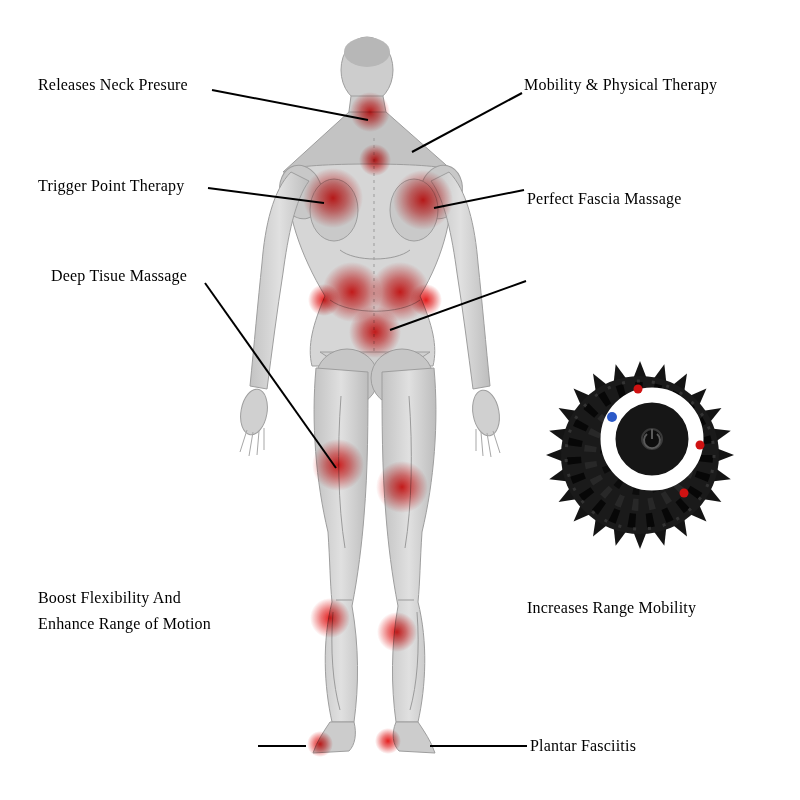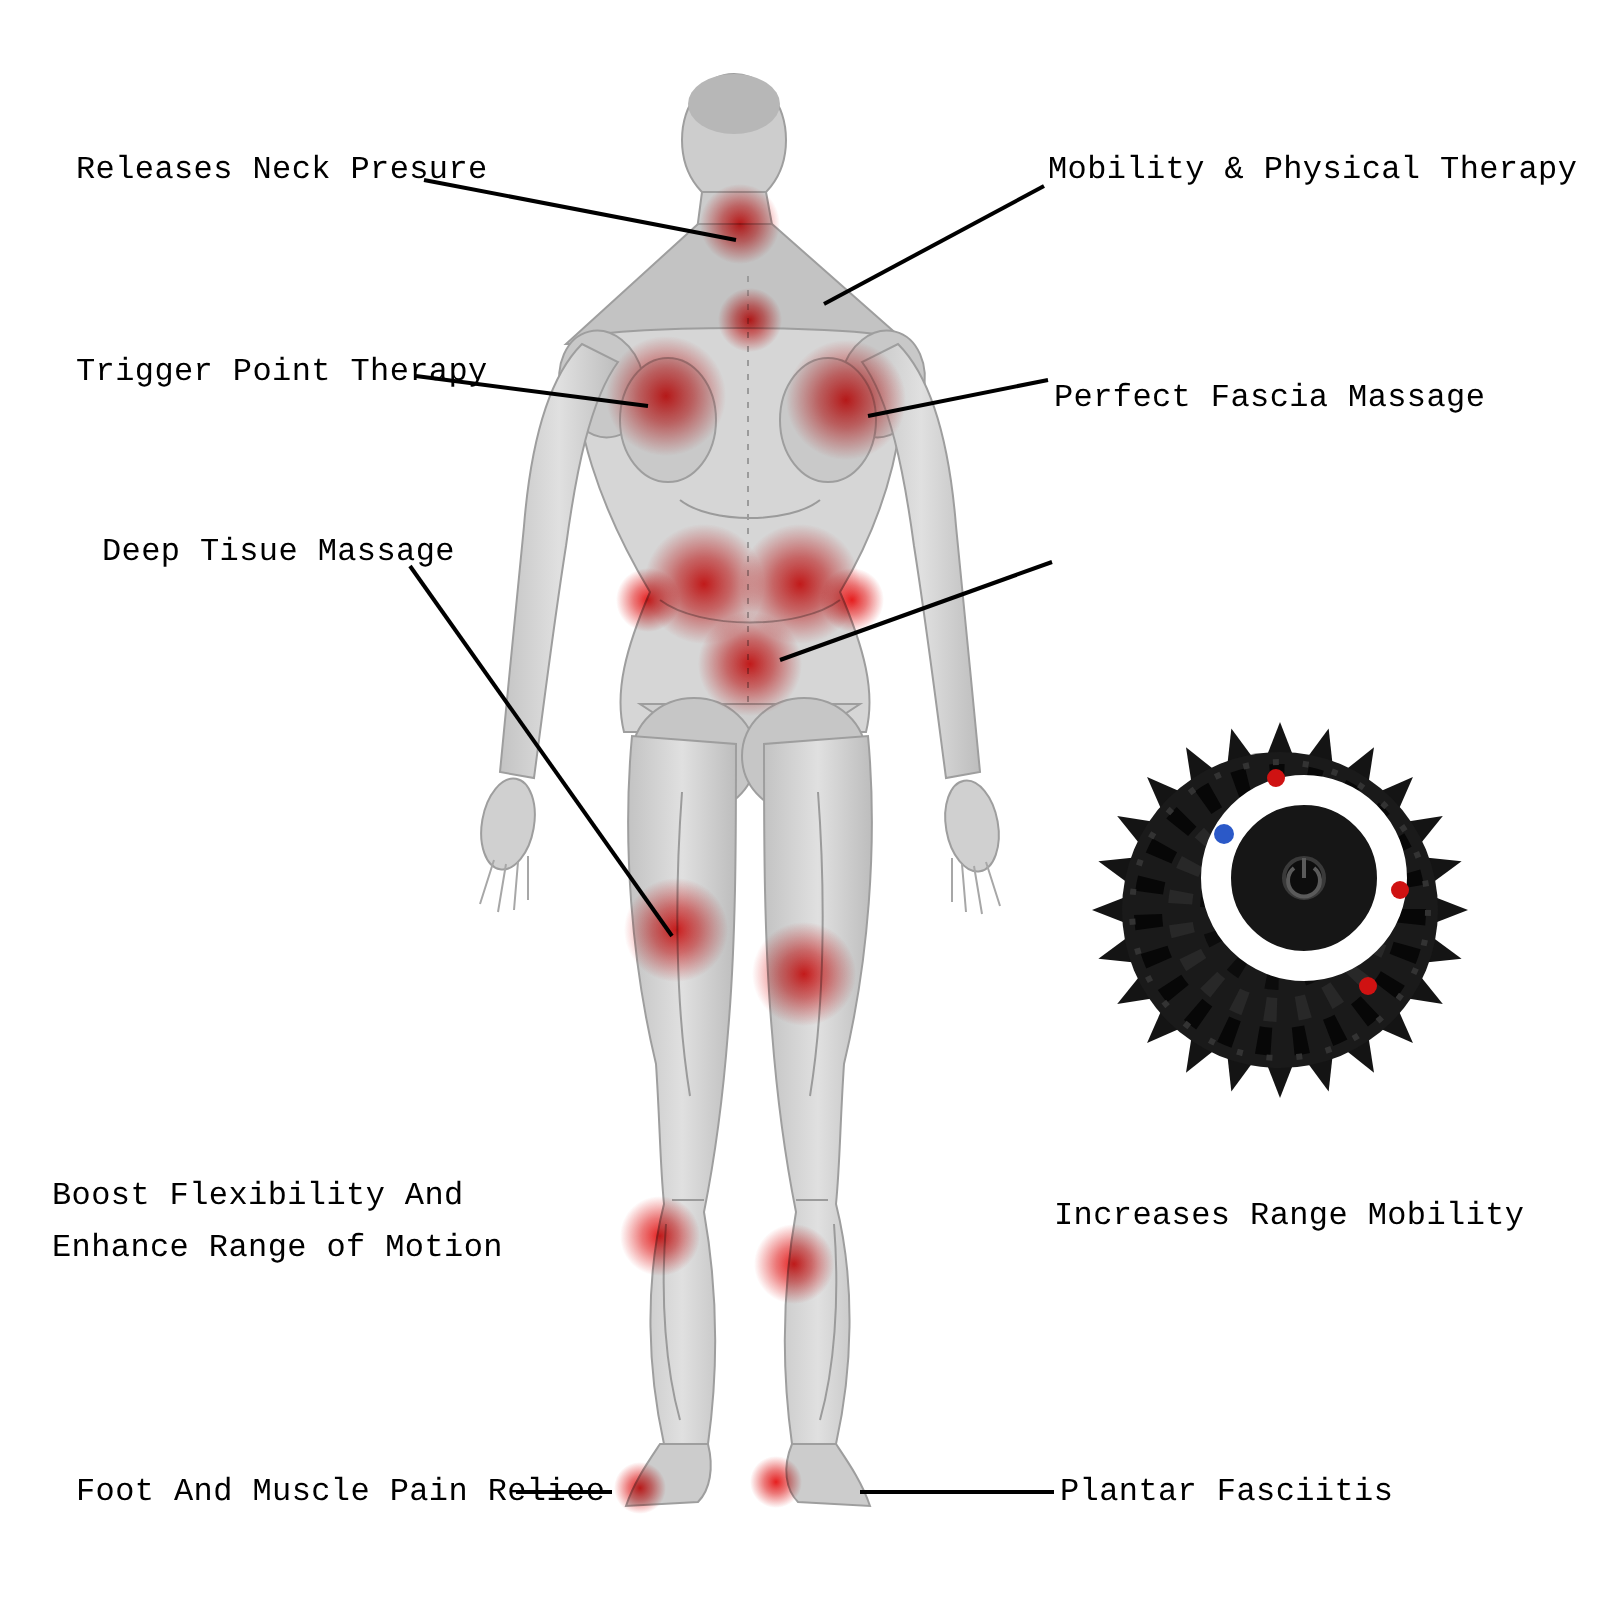--- a/index.html
+++ b/index.html
@@ -1,18 +1,18 @@
 <!DOCTYPE html>
 <html><head>
 <meta charset="utf-8">
 <style>
   html,body{margin:0;padding:0;background:#fff;}
   .stage{
     position:relative;width:800px;height:800px;background:#ffffff;
-    font-family:Liberation Mono, monospace;overflow:hidden;
+    font-family:Liberation Serif, serif;overflow:hidden;
   }
   svg.art{position:absolute;left:0;top:0;}
   .callout{
     position:absolute;font-size:16px;color:#000;white-space:nowrap;
     letter-spacing:.2px;line-height:18px;
   }
   .callout.two-line{line-height:26px;}
 </style>
 </head>
 <body>
@@ -160,24 +160,23 @@
 
   <div class="callout" style="left:524px;top:76px">Mobility &amp; Physical Therapy</div>
 
   <div class="callout" style="left:38px;top:177px">Trigger Point Therapy</div>
 
   <div class="callout" style="left:527px;top:190px">Perfect Fascia Massage</div>
 
   <div class="callout" style="left:51px;top:267px">Deep Tisue Massage</div>
 
 
-  <div class="callout two-line" style="left:26px;top:585px">
+  <div class="callout two-line" style="left:38px;top:585px">
     <div>Boost Flexibility And</div>
     <div>Enhance Range of Motion</div>
   </div>
 
   <div class="callout" style="left:527px;top:599px">Increases Range Mobility</div>
 
-  <div class="callout" style="left:38px;top:737px">Foot And Muscle Pain Reliee</div>
 
   <div class="callout" style="left:530px;top:737px">Plantar Fasciitis</div>
 
 </div>
 
 </body></html>

